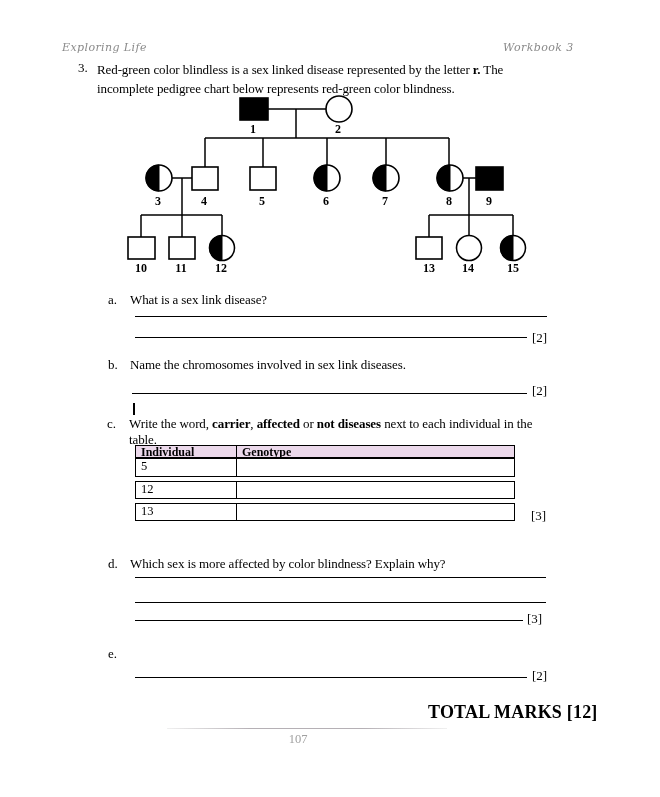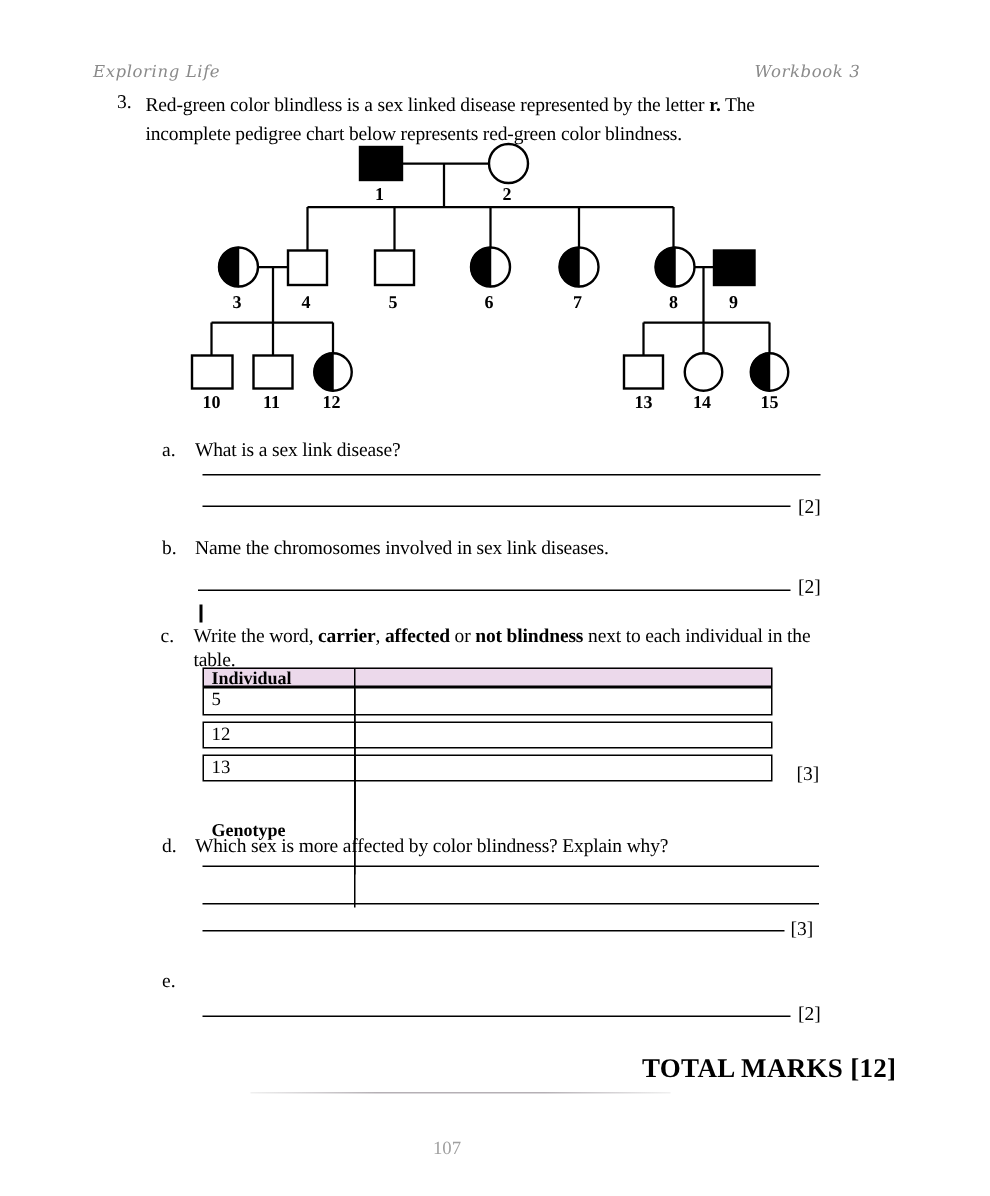--- a/index.html
+++ b/index.html
@@ -10,21 +10,21 @@
   .qnum{display:inline-block;width:19px;font-size:13px;}
   .qtext{font-size:13px;line-height:19px;letter-spacing:-0.1px;}
   .part{display:flex;}
   .pletter{display:inline-block;width:22px;font-size:13px;flex:0 0 22px;}
   .ptext{font-size:13px;line-height:16px;letter-spacing:-0.1px;}
   b{font-weight:bold;}
   .aline{height:0;border-top:1.5px solid #000;}
   .mark{font-size:13px;}
   .cursor{width:1.5px;background:#000;}
   
-  .trow{position:absolute;left:135px;width:380px;border:1px solid #000;box-sizing:border-box;display:flex;flex-direction:column;}
+  .trow{position:absolute;left:135px;width:380px;border:1px solid #000;box-sizing:border-box;display:flex;}
   .tcell1{width:101px;flex:0 0 101px;border-right:1px solid #000;box-sizing:border-box;padding:0 0 0 5px;}
   .tcell2{flex:1;padding:0 0 0 5px;}
   .thead{font-weight:bold;font-size:12px;line-height:12px;}
   .tbody{font-size:12.5px;line-height:15px;}
   .total{font-weight:bold;font-size:18px;letter-spacing:.2px;}
   .footrule{height:1px;background:linear-gradient(to right,#f0f0f0,#b5b0b5 30%,#b5b0b5 70%,#f0f0f0);}
   .pageno{font-size:12.5px;color:#a0a0a0;}
   
   .member rect,.member circle{fill:#fff;stroke:#000;stroke-width:1.6;}
   .member.affected rect,.member.affected circle{fill:#000;}
@@ -151,21 +151,21 @@
     <span class="pletter">b.</span>
     <span class="ptext">Name the chromosomes involved in sex link diseases.</span>
   </div>
   <div class="abs aline" style="left:132px;top:393px;width:395px;"></div>
   <div class="abs mark" style="left:532px;top:383px;">[2]</div>
 
   <div class="abs cursor" style="left:133px;top:403px;height:12px;"></div>
 
   <div class="abs part" style="left:107px;top:416px;width:470px;">
     <span class="pletter">c.</span>
-    <span class="ptext"><span>Write the word, </span><b>carrier</b><span>, </span><b>affected</b><span> or </span><b>not blindness</b><span> next to each individual in the</span><br><span>table.</span></span>
+    <span class="ptext"><span>Write the word, </span><b>carrier</b><span>, </span><b>affected</b><span> or </span><b>not diseases</b><span> next to each individual in the</span><br><span>table.</span></span>
   </div>
 
   <div class="trow thead" style="top: 445px; height: 13px; background: rgb(236, 217, 235);">
     <div class="tcell1">Individual</div>
     <div class="tcell2">Genotype</div>
   </div>
   <div class="trow tbody" style="top:458px;height:19px;">
     <div class="tcell1">5</div>
     <div class="tcell2"></div>
   </div>
@@ -190,15 +190,15 @@
 
   <div class="abs part" style="left:108px;top:646px;">
     <span class="pletter">e.</span>
   </div>
   <div class="abs aline" style="left:135px;top:677px;width:392px;"></div>
   <div class="abs mark" style="left:532px;top:668px;">[2]</div>
 
   <div class="abs total" style="left:428px;top:702px;">TOTAL MARKS [12]</div>
 
   <div class="abs footrule" style="left:167px;top:728px;width:280px;"></div>
-  <div class="abs pageno" style="left:283px;top:732px;width:30px;text-align:center;margin-top:26px;">107</div>
+  <div class="abs pageno" style="left:283px;top:732px;width:30px;text-align:center;">107</div>
 
 </div>
 
 </body></html>

